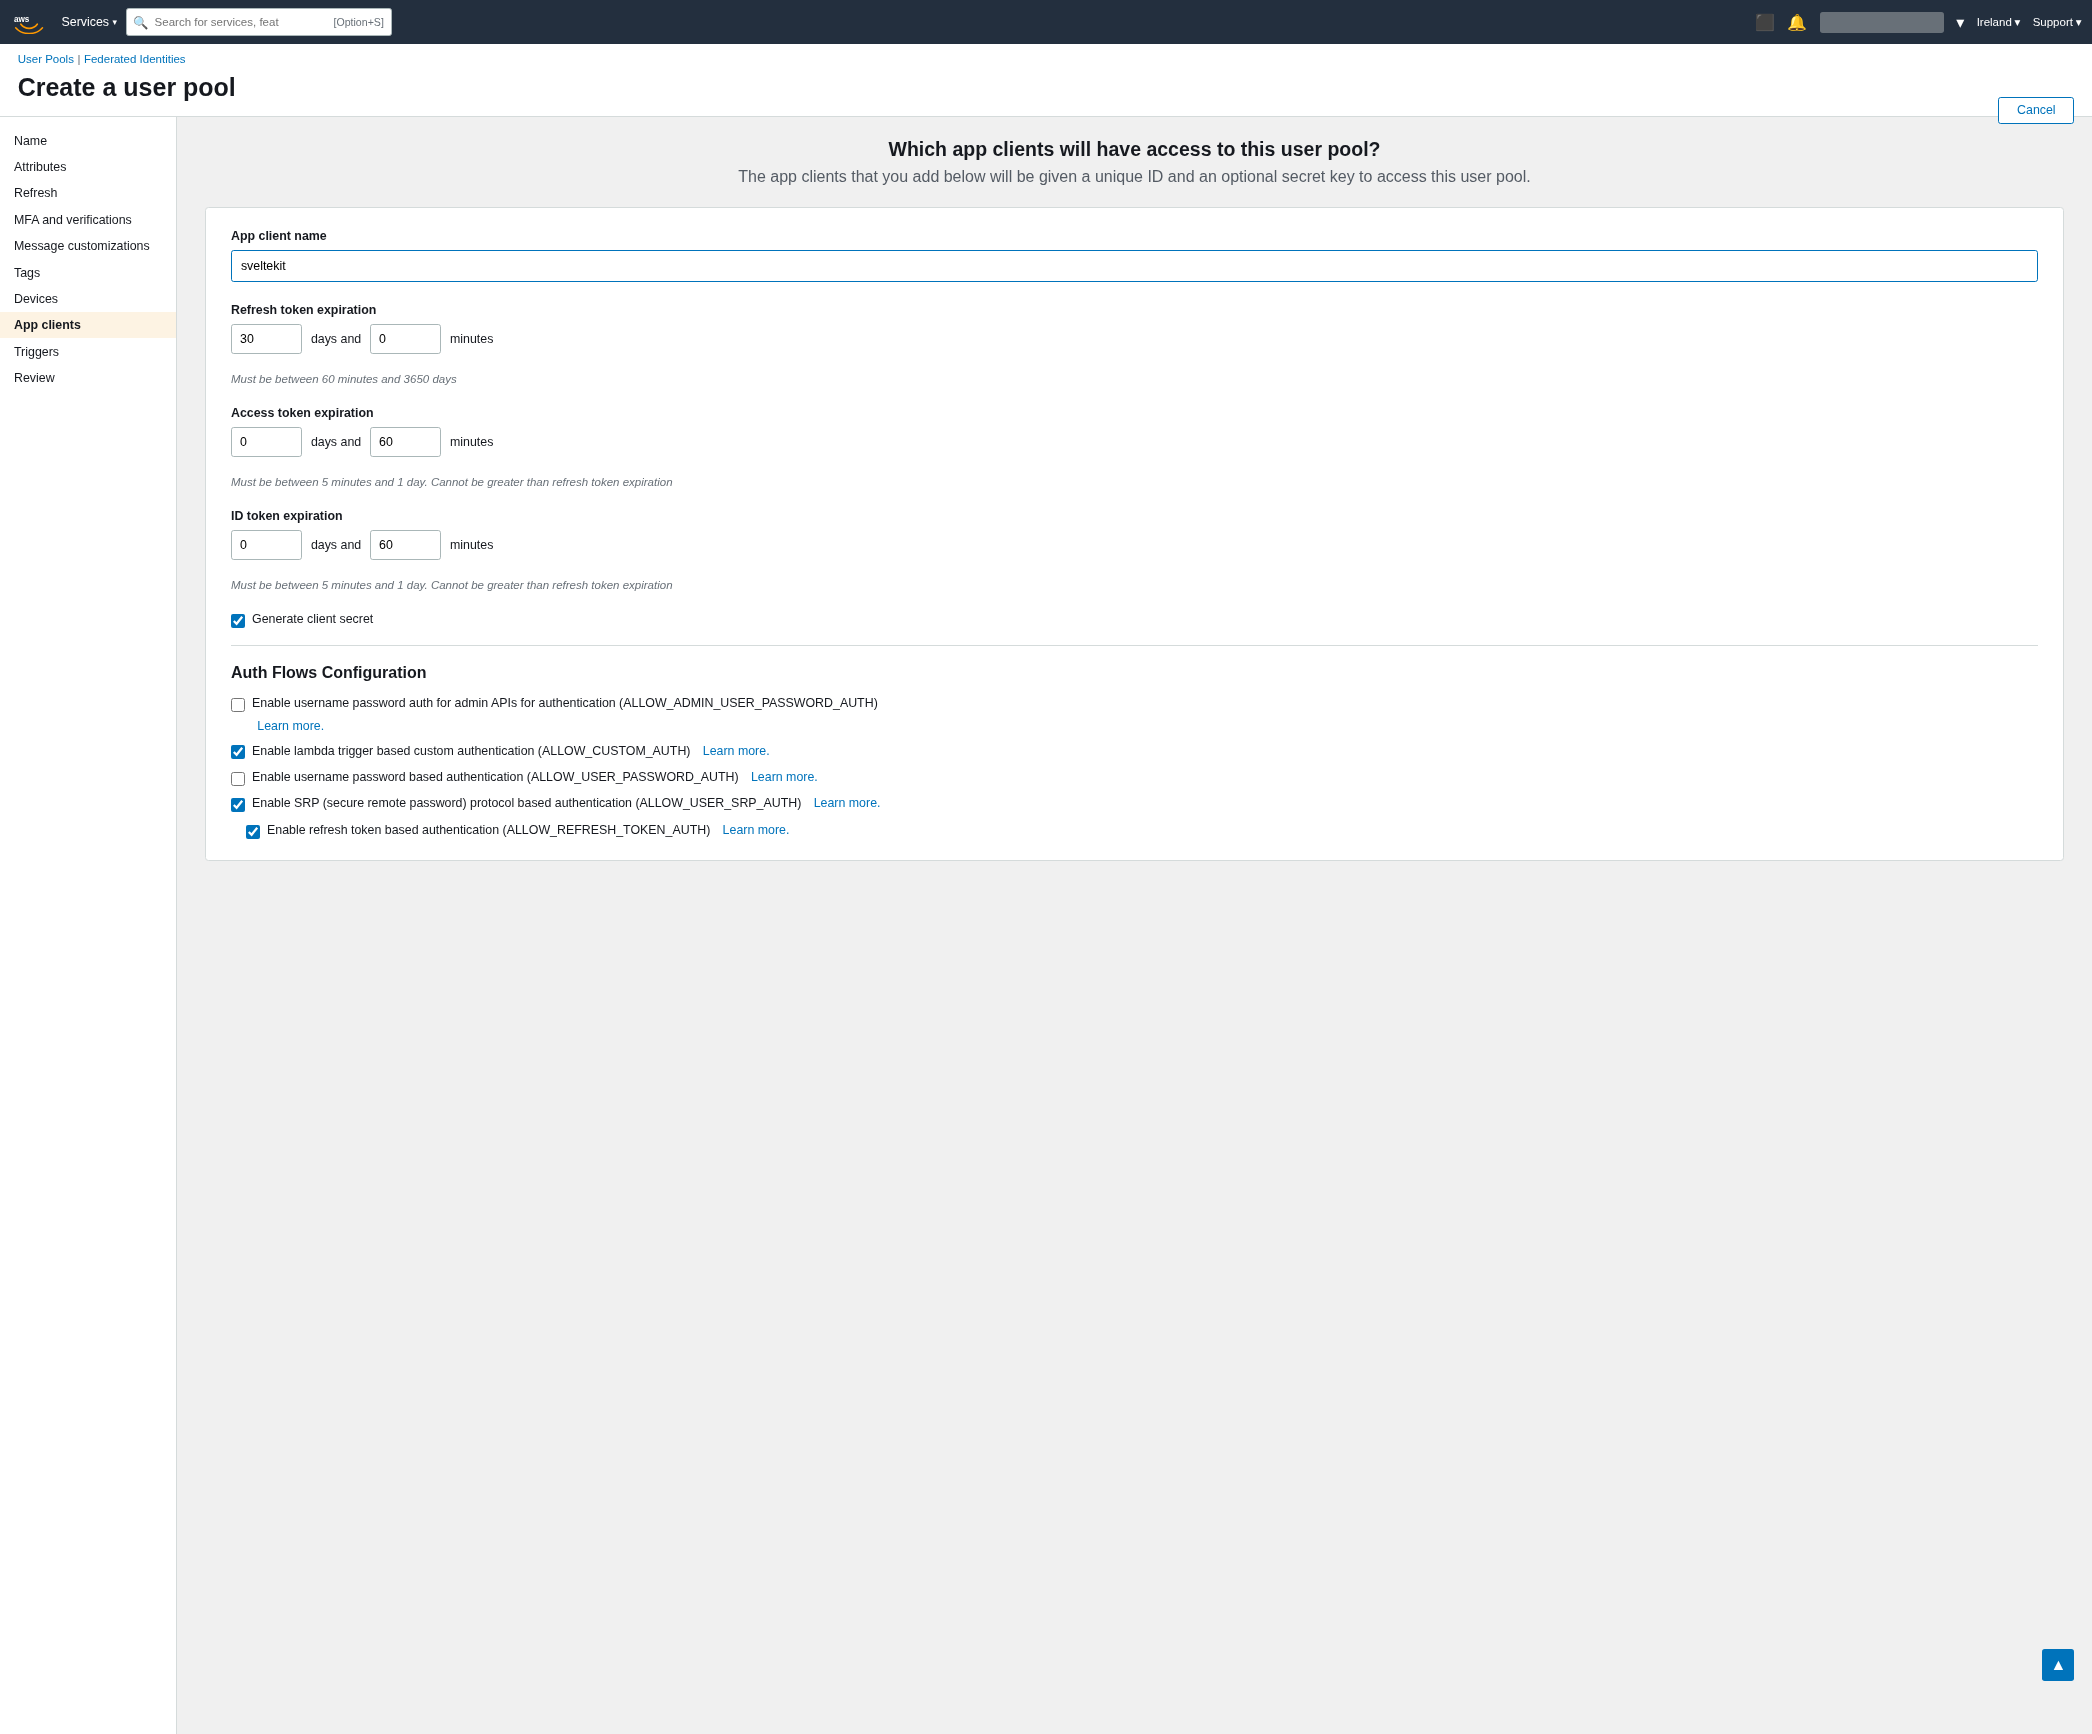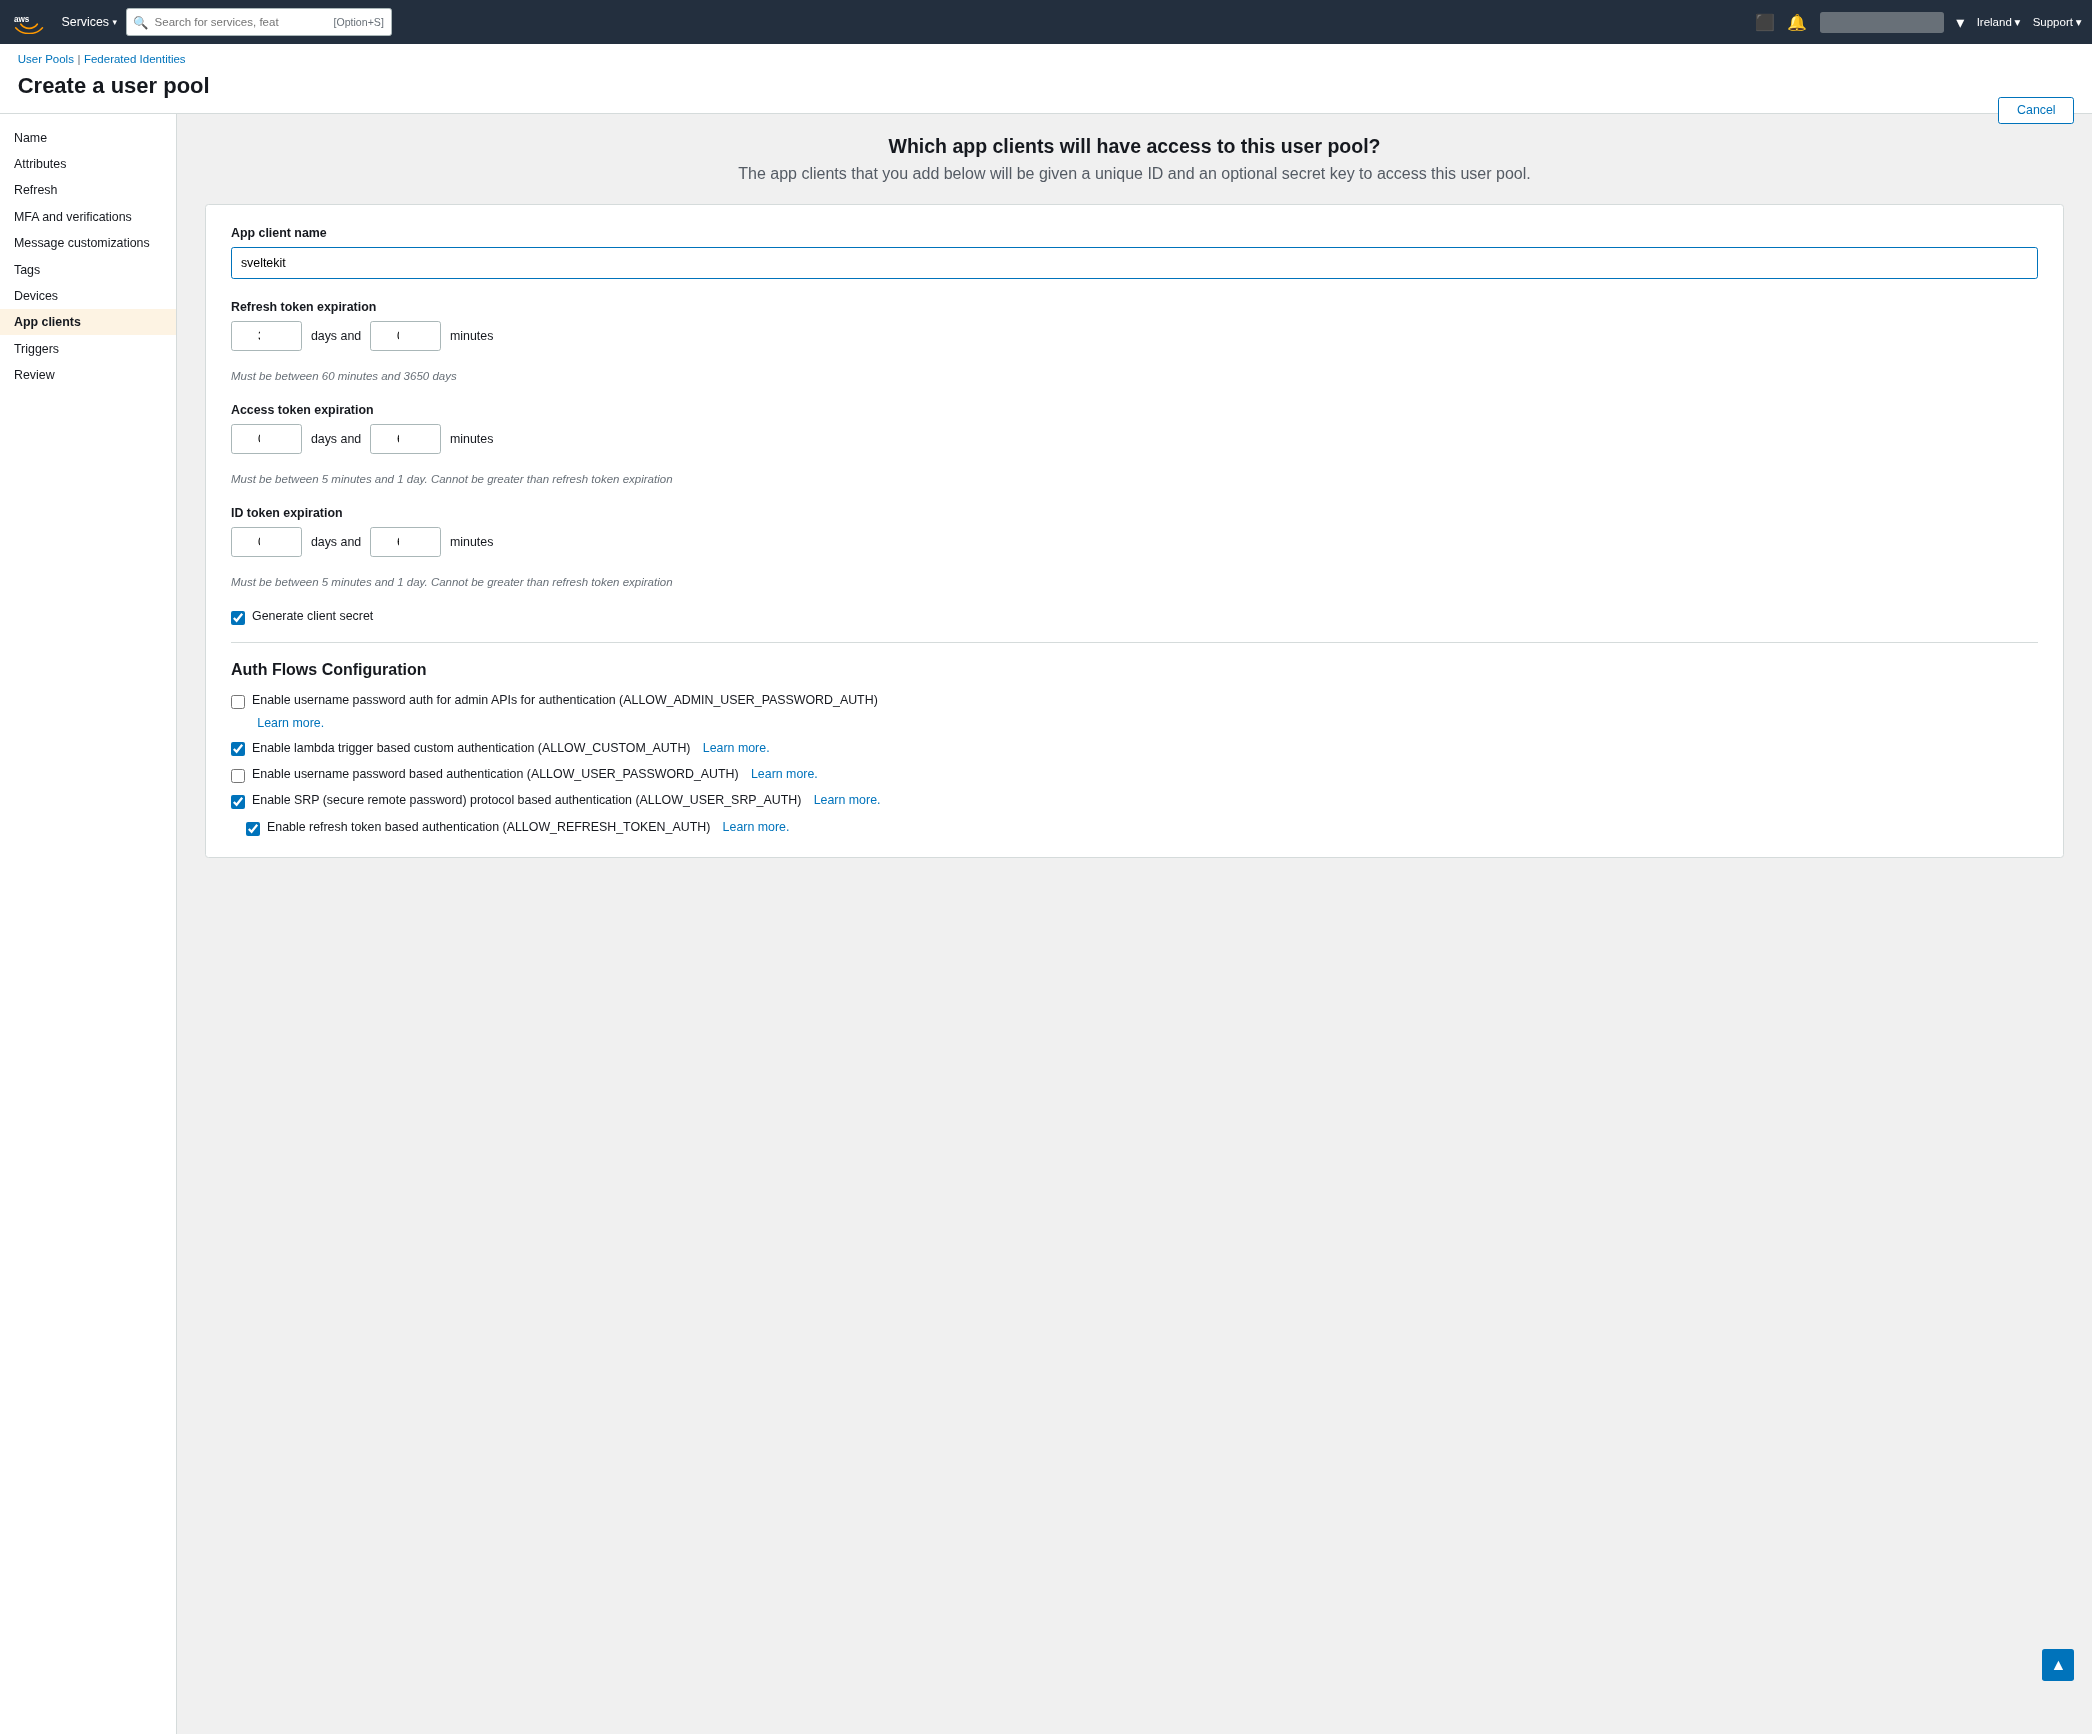--- a/index.html
+++ b/index.html
@@ -98,21 +98,21 @@
       font-size: 11.5px;
       color: #0073bb;
       margin-bottom: 8px;
       display: flex;
       align-items: center;
       gap: 3.5px;
     }
     .breadcrumb a { color: #0073bb; text-decoration: none; }
     .breadcrumb-sep { color: #687078; }
     .page-title {
-      font-size: 22px;
+      font-size: 25px;
       font-weight: 700;
       color: #16191f;
     }
     .cancel-btn-wrapper {
       position: absolute;
       top: 53px;
       right: 17.7px;
     }
     .cancel-btn {
       border: 0.9px solid #0073bb;
@@ -200,21 +200,21 @@
     .inline-row {
       display: flex;
       align-items: center;
       gap: 8.9px;
     }
     .number-input {
       width: 71px;
       height: 30px;
       border: 0.9px solid #aab7b8;
       border-radius: 2.7px;
-      padding: 0 26px;
+      padding: 0 8px;
       font-size: 12.4px;
       text-align: left;
     }
     .field-hint {
       margin-top: 19px;
       font-size: 11.5px;
       color: #687078;
       font-style: italic;
     }
 

